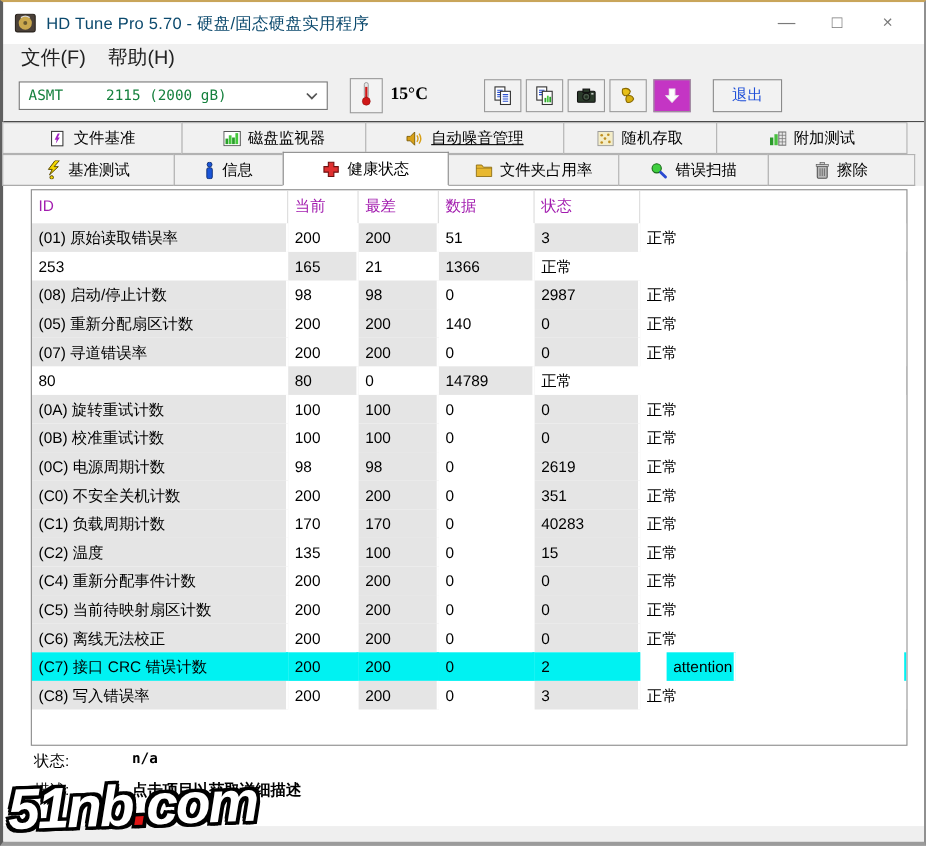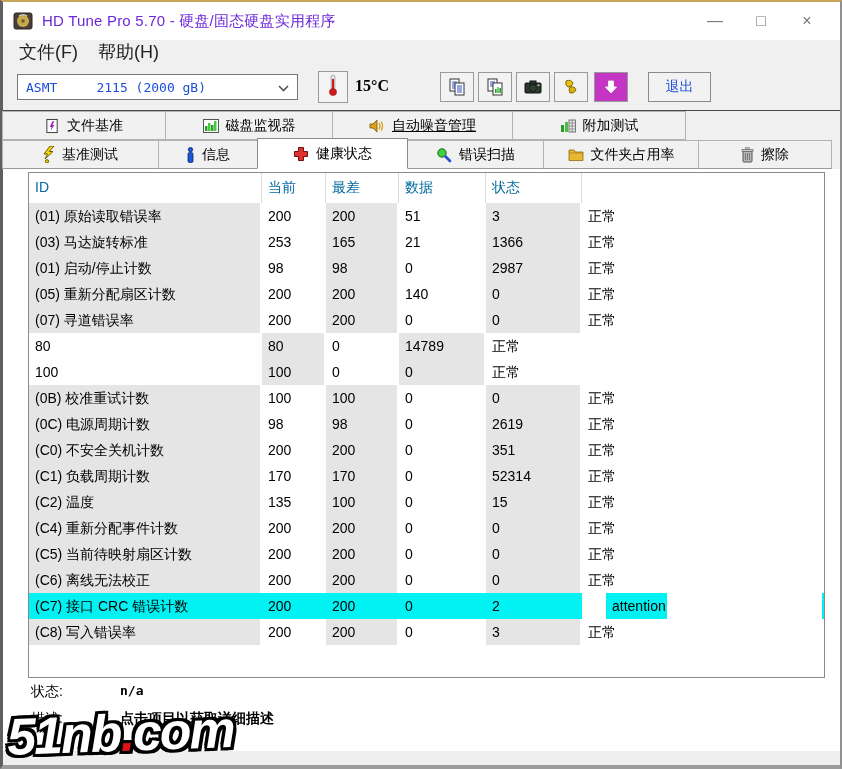--- a/index.html
+++ b/index.html
@@ -13,33 +13,33 @@
     position:relative; width:842px; height:769px;
     border-top:2px solid #c9a55a;
     border-left:3px solid #5f5f5f;
     border-right:2px solid #909090;
     border-bottom:4px solid #9b9b9b;
     background:#f0f0f0;
   }
   
   .titlebar { height:38px; background:#fff; display:flex; align-items:center; padding:0 10px; }
   .app-icon { display:inline-flex; margin-right:9px; }
-  .title { font-size:15px; color:#6d28d9; letter-spacing:0.2px; }
+  .title { font-size:15px; color:#0c4a6e; letter-spacing:0.2px; }
   .win-controls { margin-left:auto; display:flex; align-items:center; gap:0; }
   .win-btn { width:46px; height:30px; display:flex; align-items:center; justify-content:center;
              color:#7a7a7a; font-size:16px; cursor:default; }
   
   .menubar { height:24px; background:#f0f0f0; display:flex; align-items:center; padding-left:6px;
              font-size:18px; color:#222; }
   .menu-item { padding:2px 10px; }
   
   .toolbar { position:relative; height:47px; background:#f0f0f0; border-bottom:1px solid #4a4a4a; }
   .combo { position:absolute; left:14px; top:10px; width:281px; height:26px; background:#fff;
            border:1px solid #767676; display:flex; align-items:center; padding:0 8px; }
-  .combo-text { font-family:"DejaVu Sans Mono", monospace; font-size:13px; white-space:pre; color:#1d4ed8; flex:1; }
+  .combo-text { font-family:"DejaVu Sans Mono", monospace; font-size:13px; white-space:pre; color:#15803d; flex:1; }
   .thermo-btn { position:absolute; left:315px; top:7px; width:30px; height:32px; background:#f3f3f3;
                 border:1px solid #999; display:flex; align-items:center; justify-content:center; }
   .temp { position:absolute; left:352px; top:13px; font-size:16px; font-weight:bold; color:#000;
           font-family:"Liberation Serif", serif; }
   .icon-btn { position:absolute; top:8px; width:34px; height:30px; background:#f2f2f2;
               border:1px solid #9a9a9a; display:flex; align-items:center; justify-content:center; }
   .icon-btn.magenta { background:#c435c4; }
   .exit-btn { position:absolute; left:645px; top:8px; width:63px; height:30px; background:#f2f2f2;
               border:1px solid #8a8a8a; font-size:14px; display:flex; align-items:center; justify-content:center; color:#1d4ed8;}
   
@@ -51,21 +51,21 @@
   .tabrow-2 .tab { border-bottom:1px solid #9a9a9a; }
   .tab.active { background:#fff; border-color:#8a8a8a; border-bottom:1px solid #fff;
                 z-index:3; margin-top:-2px; height:31px; }
   .tab .ticon { display:inline-flex; }
   
   .content { position:relative; height:582px; background:#fff; }
   .smart-table { position:absolute; left:25px; top:3px; width:797px; height:506px;
                  border:1px solid #8a8a8a; background:#fff; font-size:14px; overflow:hidden; }
   .hrow, .trow { display:grid; grid-template-columns:233px 64px 73px 87px 96px 87px auto; }
   .hrow { height:30px; align-items:center; }
-  .th { height:30px; line-height:29px; padding-left:6px; border-right:1px solid #dcdcdc; color:#0369a1; }
+  .th { height:30px; line-height:29px; padding-left:6px; border-right:1px solid #dcdcdc; color:#a21caf; }
   .th:last-child { border-right:none; }
   .trow { height:26px; }
   .td { height:26px; line-height:26px; padding-left:6px; border-right:2px solid #fff; white-space:nowrap; overflow:hidden; }
   .td.gray { background:#e5e5e5; }
   .trow.hl .td { background:#00f2f2; border-right-color:#00f2f2; }
   .trow.hl .td.status-cell { border-right:2px solid #fff;margin-left:24px; }
   .trow.hl .td.filler { background:#fff; }
   
   .details { position:absolute; left:0; top:514px; width:100%; }
   .detail-row { display:flex; align-items:flex-start; min-height:27px; }
@@ -208,20 +208,33 @@
         </div>
         <div class="tab" style="width: 181px; text-decoration: underline;">
           <span class="ticon">
             <svg width="16" height="14" viewBox="0 0 16 14">
               <polygon points="1,5 4,5 8,1 8,13 4,9 1,9" fill="#d8a018" stroke="#7a5a00" stroke-width="0.8"></polygon>
               <path d="M10 4 q2 3 0 6 M12 2.5 q3 4.5 0 9" stroke="#d8a018" fill="none" stroke-width="1.3"></path>
             </svg>
           </span>
           <span>自动噪音管理</span>
         </div>
+        <div class="tab" style="width: 140px;">
+          <span class="ticon">
+            <svg width="15" height="14" viewBox="0 0 15 14">
+              <rect x="0.5" y="0.5" width="14" height="13" fill="#f4edc8" stroke="#999"></rect>
+              <circle cx="4" cy="4" r="1.2" fill="#c09020"></circle>
+              <circle cx="10" cy="3.5" r="1.2" fill="#c09020"></circle>
+              <circle cx="7" cy="7" r="1.2" fill="#c09020"></circle>
+              <circle cx="4" cy="10.5" r="1.2" fill="#c09020"></circle>
+              <circle cx="11" cy="10" r="1.2" fill="#c09020"></circle>
+            </svg>
+          </span>
+          <span>随机存取</span>
+        </div>
         <div class="tab" style="width: 174px;">
           <span class="ticon">
             <svg width="16" height="14" viewBox="0 0 16 14">
               <rect x="1" y="6" width="3" height="7" fill="#2a9a2a"></rect>
               <rect x="5" y="3" width="3" height="10" fill="#49c040"></rect>
               <rect x="9" y="1" width="6.5" height="12" fill="#e8e8e8" stroke="#777"></rect>
               <path d="M9 4 h6.5 M9 7 h6.5 M9 10 h6.5 M12.2 1 v12" stroke="#777" stroke-width="0.7"></path>
             </svg>
           </span>
           <span>附加测试</span>
@@ -247,37 +260,37 @@
           <span>信息</span>
         </div>
         <div class="tab active" style="width: 151px; text-align: center;">
           <span class="ticon">
             <svg width="16" height="16" viewBox="0 0 16 16">
               <path d="M5.5 1.5 h5 v4 h4 v5 h-4 v4 h-5 v-4 h-4 v-5 h4 z" fill="#e03030" stroke="#701010" stroke-width="1"></path>
             </svg>
           </span>
           <span>健康状态</span>
         </div>
+        <div class="tab" style="width: 156px;">
+          <span class="ticon">
+            <svg width="16" height="13" viewBox="0 0 16 13">
+              <path d="M1 2 h5 l1.5 2 H15 v8.5 H1 z" fill="#e8b830" stroke="#8a6a10" stroke-width="0.8"></path>
+              <path d="M1 5 h14" stroke="#8a6a10" stroke-width="0.5"></path>
+            </svg>
+          </span>
+          <span>文件夹占用率</span>
+        </div>
         <div class="tab" style="width: 137px;">
           <span class="ticon">
             <svg width="16" height="16" viewBox="0 0 16 16">
               <circle cx="6" cy="6" r="4.2" fill="#3fcf3f" stroke="#1a6a1a" stroke-width="1"></circle>
               <line x1="9.5" y1="9.5" x2="14" y2="14" stroke="#2a4ad0" stroke-width="2.6" stroke-linecap="round"></line>
             </svg>
           </span>
           <span>错误扫描</span>
-        </div>
-        <div class="tab" style="width: 156px;">
-          <span class="ticon">
-            <svg width="16" height="13" viewBox="0 0 16 13">
-              <path d="M1 2 h5 l1.5 2 H15 v8.5 H1 z" fill="#e8b830" stroke="#8a6a10" stroke-width="0.8"></path>
-              <path d="M1 5 h14" stroke="#8a6a10" stroke-width="0.5"></path>
-            </svg>
-          </span>
-          <span>文件夹占用率</span>
         </div>
         <div class="tab" style="width: 134px;">
           <span class="ticon">
             <svg width="13" height="16" viewBox="0 0 13 16">
               <rect x="2" y="4" width="9" height="11" rx="1" fill="#b8b8b8" stroke="#555"></rect>
               <rect x="1" y="2.5" width="11" height="1.8" fill="#cfcfcf" stroke="#555" stroke-width="0.6"></rect>
               <rect x="4.5" y="0.8" width="4" height="1.8" fill="#cfcfcf" stroke="#555" stroke-width="0.6"></rect>
               <path d="M4.5 6 v7 M6.5 6 v7 M8.5 6 v7" stroke="#666" stroke-width="0.8"></path>
             </svg>
           </span>
@@ -300,30 +313,29 @@
           <div class="trow">
             <div class="td gray">(01) 原始读取错误率</div>
             <div class="td">200</div>
             <div class="td gray">200</div>
             <div class="td">51</div>
             <div class="td gray">3</div>
             <div class="td status-cell">正常</div>
             <div class="td filler"></div>
           </div>
           <div class="trow">
-            <div class="td gray">(03) 马达旋转标准</div>
             <div class="td">253</div>
             <div class="td gray">165</div>
             <div class="td">21</div>
             <div class="td gray">1366</div>
             <div class="td status-cell">正常</div>
             <div class="td filler"></div>
           </div>
           <div class="trow">
-            <div class="td gray">(01) 启动/停止计数</div>
+            <div class="td gray">(08) 启动/停止计数</div>
             <div class="td">98</div>
             <div class="td gray">98</div>
             <div class="td">0</div>
             <div class="td gray">2987</div>
             <div class="td status-cell">正常</div>
             <div class="td filler"></div>
           </div>
           <div class="trow">
             <div class="td gray">(05) 重新分配扇区计数</div>
             <div class="td">200</div>
@@ -344,20 +356,21 @@
           </div>
           <div class="trow">
             <div class="td">80</div>
             <div class="td gray">80</div>
             <div class="td">0</div>
             <div class="td gray">14789</div>
             <div class="td status-cell">正常</div>
             <div class="td filler"></div>
           </div>
           <div class="trow">
+            <div class="td gray">(0A) 旋转重试计数</div>
             <div class="td">100</div>
             <div class="td gray">100</div>
             <div class="td">0</div>
             <div class="td gray">0</div>
             <div class="td status-cell">正常</div>
             <div class="td filler"></div>
           </div>
           <div class="trow">
             <div class="td gray">(0B) 校准重试计数</div>
             <div class="td">100</div>
@@ -383,21 +396,21 @@
             <div class="td">0</div>
             <div class="td gray">351</div>
             <div class="td status-cell">正常</div>
             <div class="td filler"></div>
           </div>
           <div class="trow">
             <div class="td gray">(C1) 负载周期计数</div>
             <div class="td">170</div>
             <div class="td gray">170</div>
             <div class="td">0</div>
-            <div class="td gray">52314</div>
+            <div class="td gray">40283</div>
             <div class="td status-cell">正常</div>
             <div class="td filler"></div>
           </div>
           <div class="trow">
             <div class="td gray">(C2) 温度</div>
             <div class="td">135</div>
             <div class="td gray">100</div>
             <div class="td">0</div>
             <div class="td gray">15</div>
             <div class="td status-cell">正常</div>

